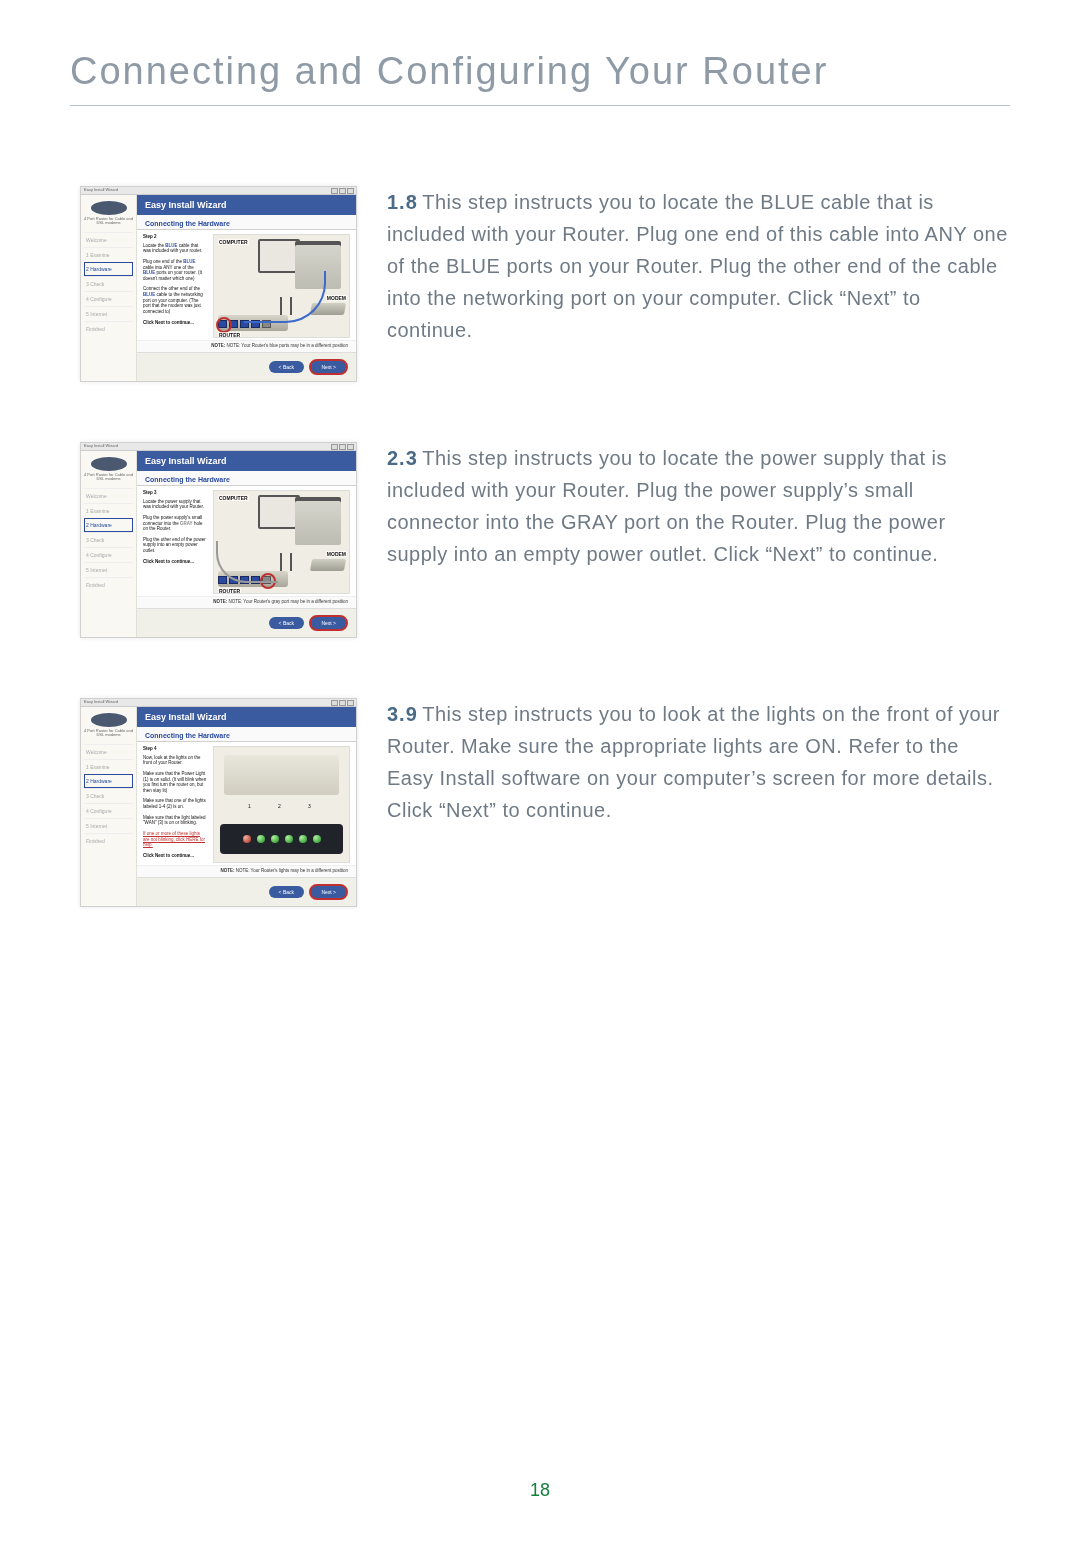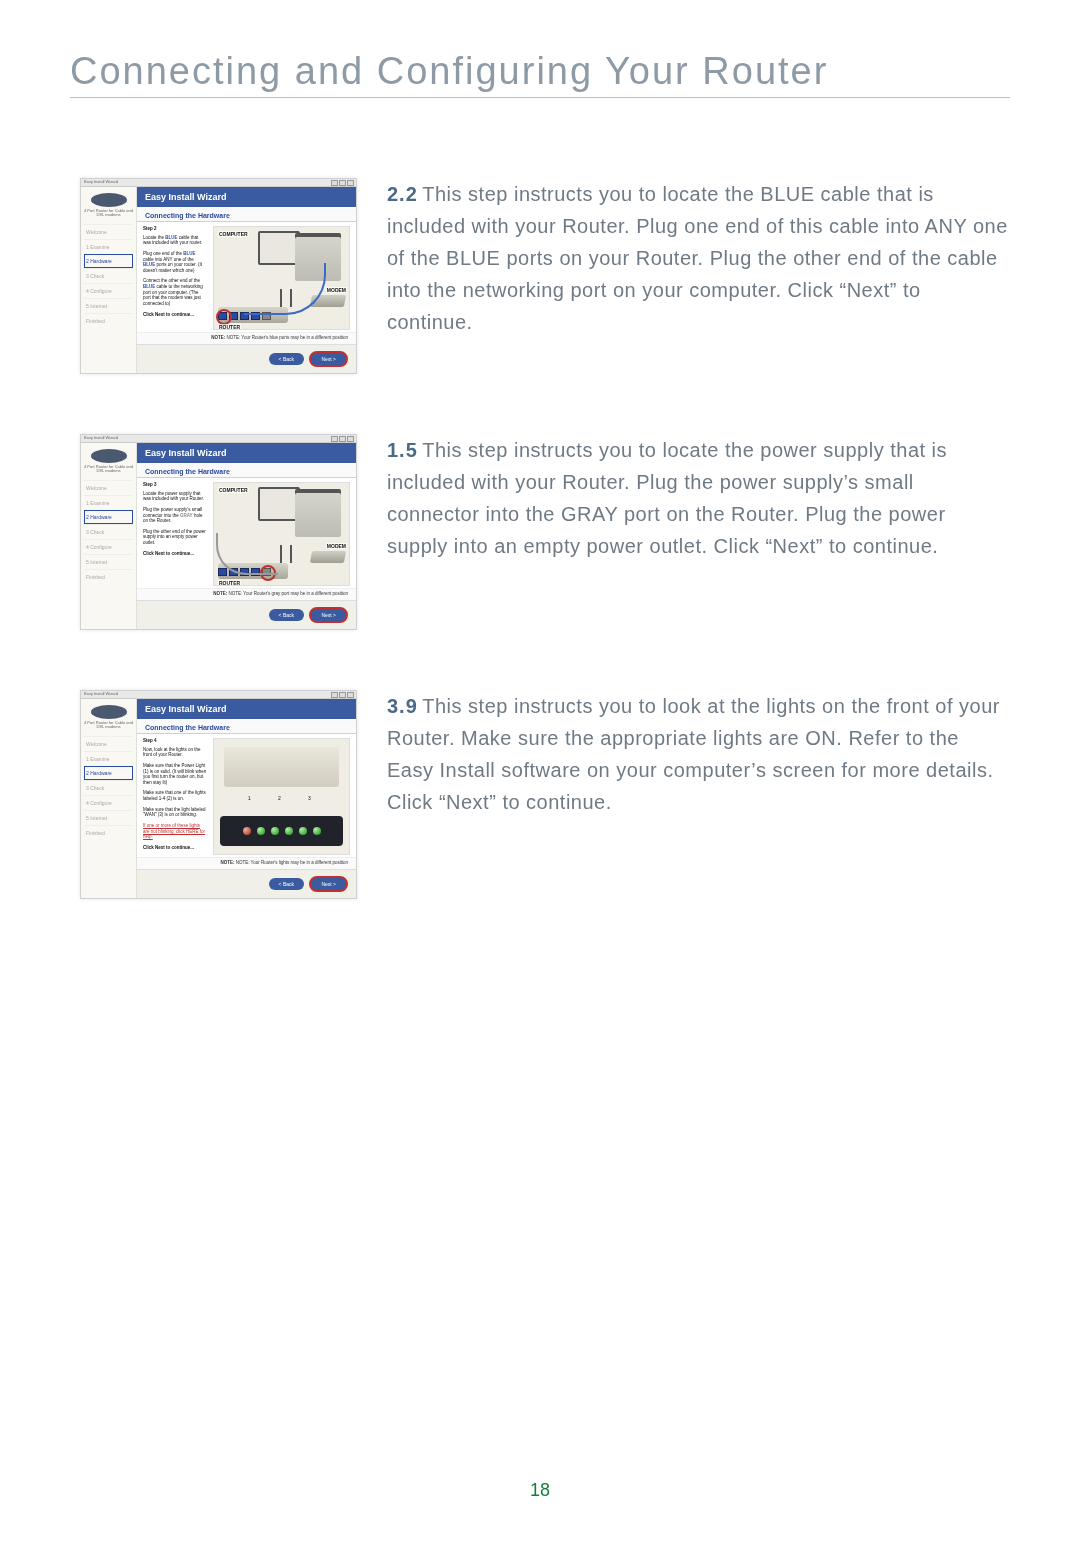--- a/index.html
+++ b/index.html
@@ -15,21 +15,21 @@
     position: relative;
     box-sizing: border-box;
     padding: 50px 70px 0 70px;
   }
   .page-title {
     font-size: 38px;
     font-weight: 300;
     color: #8e9aa5;
     letter-spacing: 2px;
     border-bottom: 1px solid #b8c0c8;
-    padding-bottom: 4px;
+    padding-bottom: 12px;
     margin-bottom: 80px;
   }
   .row {
     display: flex;
     align-items: flex-start;
     margin-bottom: 60px;
   }
   .wizard-thumb {
     width: 275px;
     flex: 0 0 275px;
@@ -360,21 +360,21 @@
           </div>
           <div class="wizard-note"><b>NOTE:</b> <span>NOTE: Your Router's blue ports may be in a different position</span></div>
           <div class="wizard-footer">
             <span class="wbtn back">&lt; Back</span>
             <span class="wbtn next">Next &gt;</span>
           </div>
         </div>
       </div>
     </div>
     <div class="step-col">
-      <span class="step-num">2.2</span>
+      <span class="step-num">1.8</span>
       <span class="step-text">This step instructs you to locate the BLUE cable that is included with your Router. Plug one end of this cable into ANY one of the BLUE ports on your Router. Plug the other end of the cable into the networking port on your computer. Click “Next” to continue.</span>
     </div>
   </div>
 
   <div class="row">
     <div class="wizard-thumb">
       <div class="wizard-titlebar"><span>Easy Install Wizard</span>
         <span class="winbtns">
             <span class="winbtn"></span>
             <span class="winbtn"></span>
@@ -424,21 +424,21 @@
           </div>
           <div class="wizard-note"><b>NOTE:</b> <span>NOTE: Your Router's gray port may be in a different position</span></div>
           <div class="wizard-footer">
             <span class="wbtn back">&lt; Back</span>
             <span class="wbtn next">Next &gt;</span>
           </div>
         </div>
       </div>
     </div>
     <div class="step-col">
-      <span class="step-num">1.5</span>
+      <span class="step-num">2.3</span>
       <span class="step-text">This step instructs you to locate the power supply that is included with your Router. Plug the power supply’s small connector into the GRAY port on the Router. Plug the power supply into an empty power outlet. Click “Next” to continue.</span>
     </div>
   </div>
 
   <div class="row">
     <div class="wizard-thumb">
       <div class="wizard-titlebar"><span>Easy Install Wizard</span>
         <span class="winbtns">
             <span class="winbtn"></span>
             <span class="winbtn"></span>

